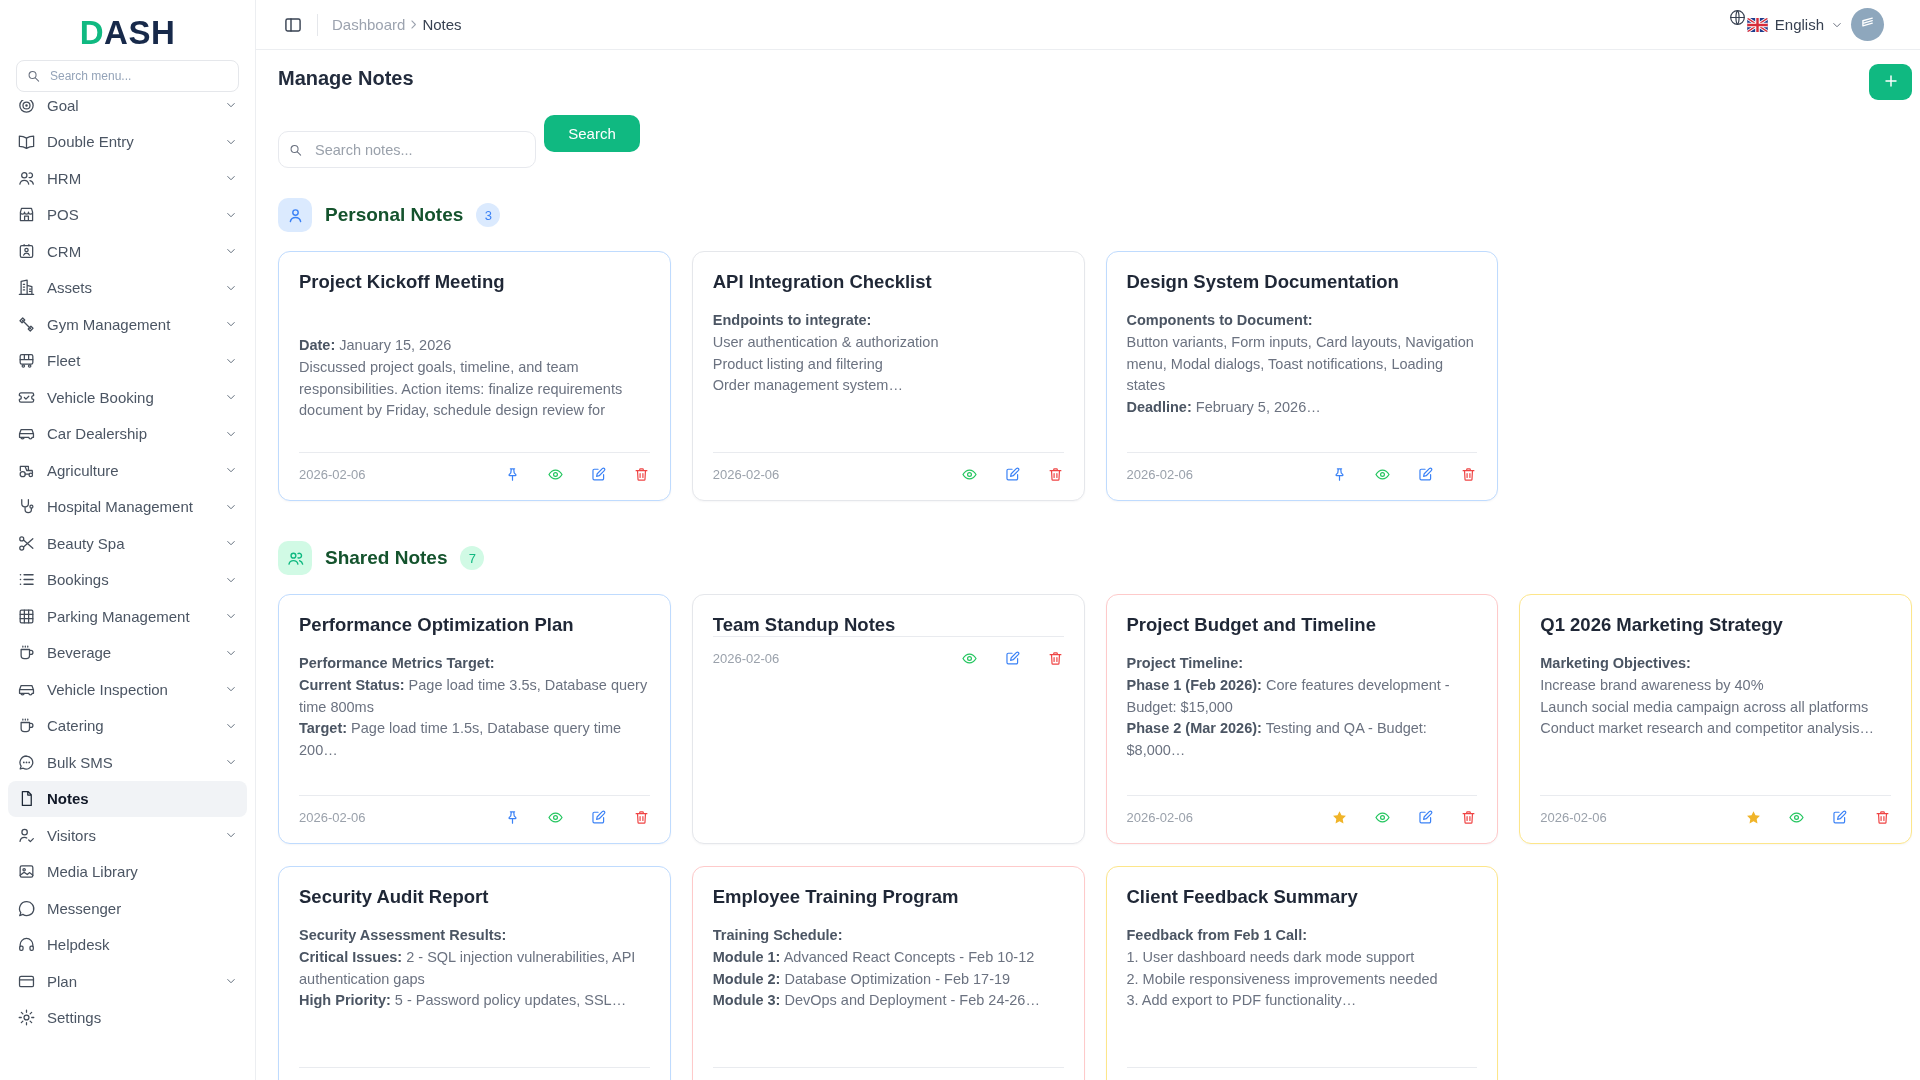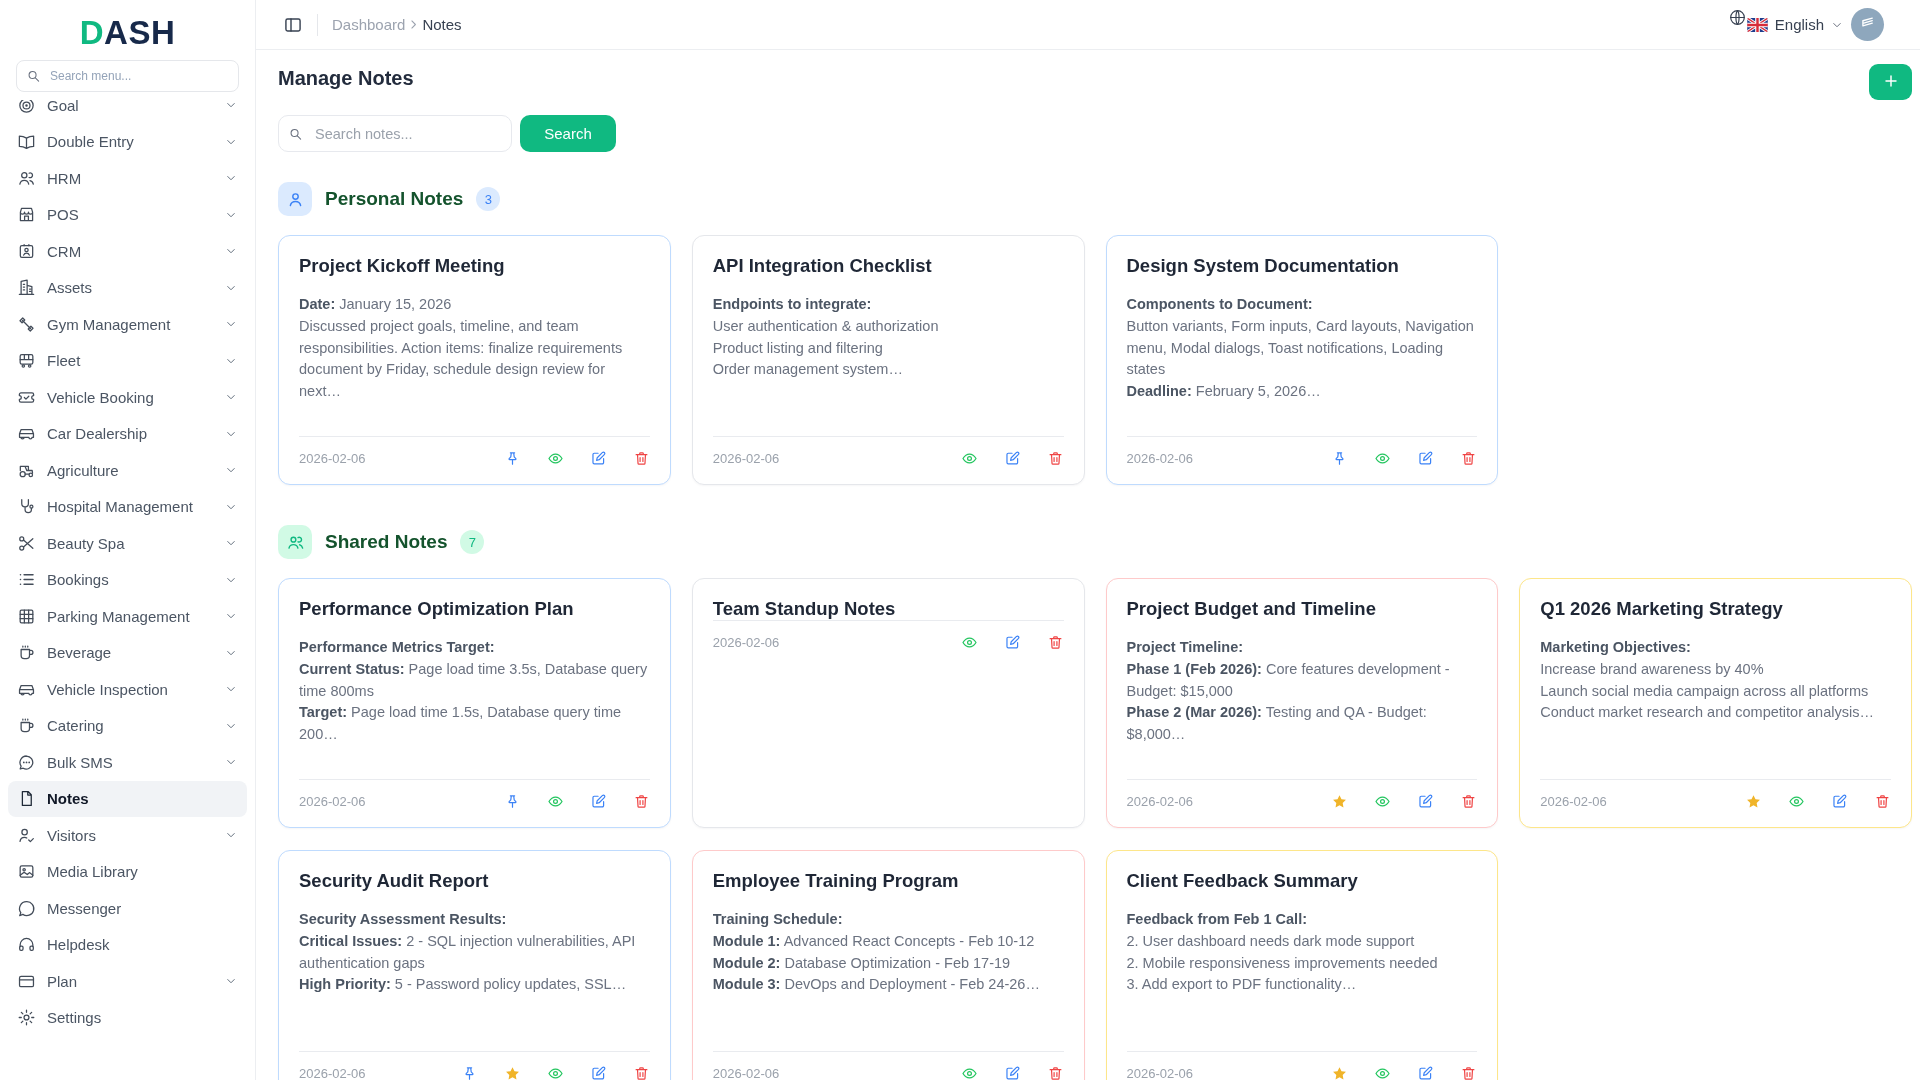--- a/index.html
+++ b/index.html
@@ -47,21 +47,21 @@
   .avatar { width:33px; height:33px; border-radius:50%; background:#8ea7bd; margin-left:8px; display:flex; align-items:center; justify-content:center; cursor:pointer; }
   .avatar svg { width:19px; height:19px; }
 
   .content { flex:1; padding:14px 8px 0 22px; overflow:hidden; }
   .page-head { display:flex; align-items:flex-start; justify-content:space-between; }
   h1 { font-size:20px; font-weight:700; color:#232c3d; margin-top:3px; }
   .add-btn { width:43px; height:36px; border:none; border-radius:9px; background:#10b981; color:#fff; display:flex; align-items:center; justify-content:center; cursor:pointer; }
   .add-btn svg { width:16px; height:16px; }
 
   .search-row { margin-top:15px; display:flex; gap:8px; }
-  .note-search { width:234px; height:37px; position:relative; }
+  .note-search { width:258px; height:37px; position:relative;margin-top:16px; }
   .note-search input { width:100%; height:100%; border:1px solid #e7e9ee; border-radius:10px; padding:0 10px 0 36px; font-size:14.5px; color:#374151; outline:none; font-family:inherit; }
   .note-search input::placeholder { color:#9aa1ab; }
   .search-btn { width:96px; height:37px; border:none; border-radius:10px; background:#10b981; color:#fff; font-size:15px; font-weight:500; cursor:pointer; font-family:inherit; }
 
   .section { margin-top:30px; }
   .section + .section { margin-top:40px; }
   .sec-head { display:flex; align-items:center; gap:13px; }
   .sec-icon { width:34px; height:34px; border-radius:10px; display:flex; align-items:center; justify-content:center; }
   .sec-icon svg { width:19px; height:19px; }
   .sec-title { font-size:19px; font-weight:700; color:#14532d; }
@@ -459,21 +459,21 @@
             <span class="sec-icon" style="background:#dbeafe;color:#3b82f6">
               <svg viewBox="0 0 24 24" fill="none" stroke="currentColor" stroke-width="1.8" stroke-linecap="round" stroke-linejoin="round">
                 <circle cx="12" cy="8.3" r="3.4"></circle>
                 <path d="M5.5 19.6c.7-3.1 3.3-5 6.5-5s5.8 1.9 6.5 5"></path>
               </svg>
             </span>
             <span class="sec-title">Personal Notes</span>
             <span class="sec-badge" style="background:#dbeafe;color:#3b82f6">3</span>
           </div>
           <div class="cards">
-            <article class="card" style="border-color: rgb(191, 219, 254);">
+            <article class="card" style="border-color: rgb(191, 219, 254); gap: 25px;">
               <h3>Project Kickoff Meeting</h3>
               <div class="card-body">
                 <div><b>Date:</b> January 15, 2026</div>
                 <div>Discussed project goals, timeline, and team responsibilities. Action items: finalize requirements document by Friday, schedule design review for next…</div>
               </div>
               <div class="card-foot">
                 <span class="note-date">2026-02-06</span>
                 <div class="actions">
                   <span class="act ic-pin">
                     <svg viewBox="0 0 24 24" fill="none" stroke="currentColor" stroke-width="1.7" stroke-linecap="round" stroke-linejoin="round">
@@ -779,21 +779,21 @@
                       <path d="M4.4 6.6h15.2M9.5 6.6V5a1 1 0 011-1h3a1 1 0 011 1v1.6M6.4 6.6l.7 12.4a1 1 0 001 .9h7.8a1 1 0 001-.9l.7-12.4M10 10.6v5.6M14 10.6v5.6"></path>
                     </svg>
                   </span>
                 </div>
               </div>
             </article>
             <article class="card" style="border-color: rgb(253, 230, 138);">
               <h3>Client Feedback Summary</h3>
               <div class="card-body">
                 <div><b>Feedback from Feb 1 Call:</b></div>
-                <div>2. User dashboard needs dark mode support</div>
+                <div>1. User dashboard needs dark mode support</div>
                 <div>2. Mobile responsiveness improvements needed</div>
                 <div>3. Add export to PDF functionality…</div>
               </div>
               <div class="card-foot">
                 <span class="note-date">2026-02-06</span>
                 <div class="actions">
                   <span class="act ic-star">
                     <svg viewBox="0 0 24 24" fill="none" stroke="currentColor" stroke-width="1.7" stroke-linecap="round" stroke-linejoin="round">
                       <path fill="currentColor" stroke="none" d="M12 3.1l2.8 5.7 6.3.9-4.6 4.4 1.1 6.2L12 17.4l-5.6 2.9 1.1-6.2-4.6-4.4 6.3-.9z"></path>
                     </svg>

